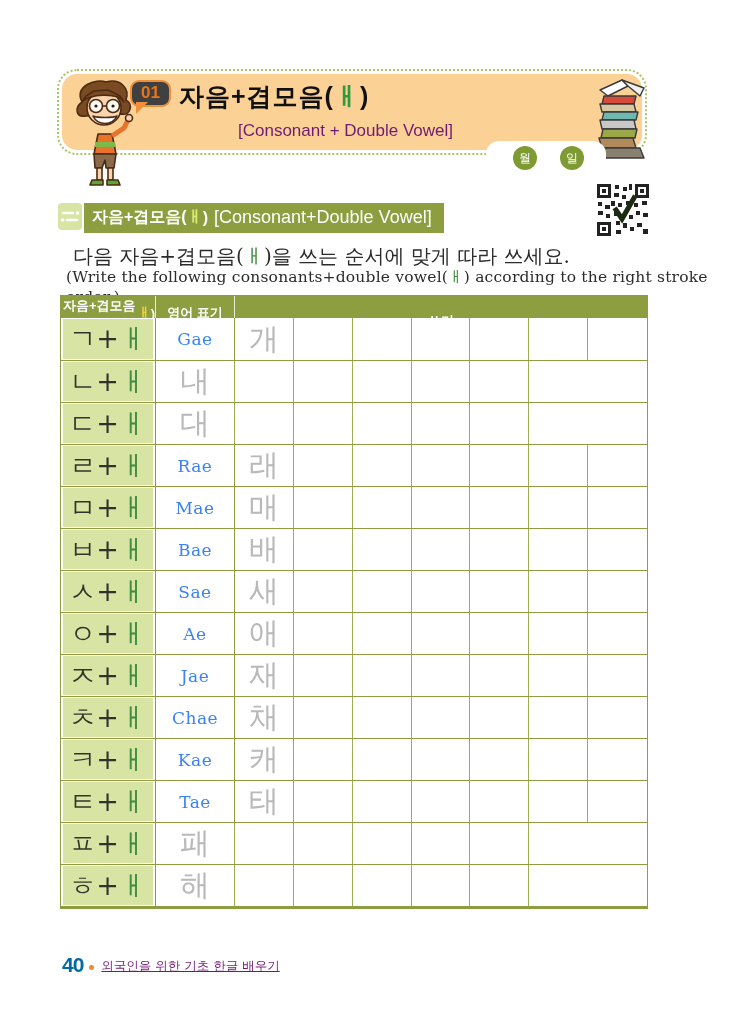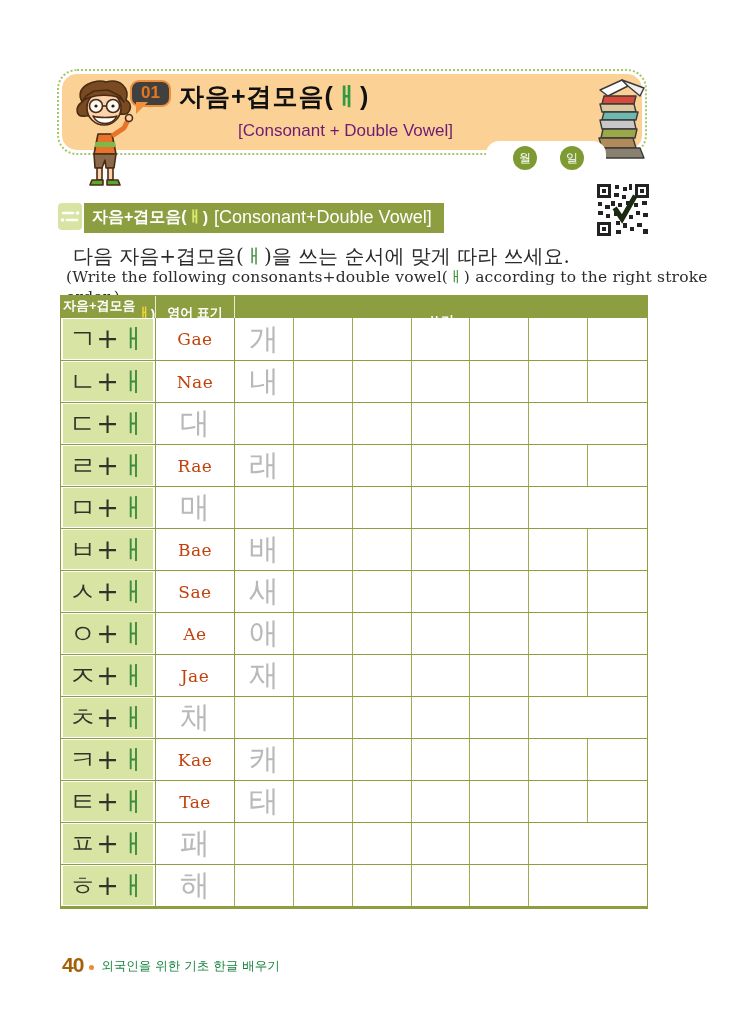--- a/index.html
+++ b/index.html
@@ -61,33 +61,33 @@
   .trow { display:grid; grid-template-columns:95px 79px repeat(7,1fr); height:42px;
     border-top:1px solid #8c9e3f; }
   .trow:first-child { border-top:none; }
   .cell-label { position:relative; background:#fff; border-right:1px solid #8c9e3f; }
   .cell-label .fill { position:absolute; inset:1px 2px; background:#d8e4a3;
     display:flex; align-items:center; justify-content:center;
     font-family:"DejaVu Serif","Liberation Serif",serif; font-size:27px; color:#33322a; }
   .cell-label .fill .vowel { color:#3f8c3f; margin-left:1px; }
   .cell-english { border-right:1px solid #8c9e3f; display:flex; align-items:center;
     justify-content:center; font-family:"DejaVu Serif","Liberation Serif",serif;
-    font-size:17px; color:#c2410c; letter-spacing:.5px; }
+    font-size:17px; color:#3b82f6; letter-spacing:.5px; }
   .cell-example { border-right:1px solid #9dad52; display:flex; align-items:center;
     justify-content:center; font-family:"DejaVu Serif","Liberation Serif",serif;
     font-size:30px; color:#b9b9b9; }
   .practice-cell { border-right:1px solid #9dad52; background:#fff; }
   .trow > div:last-child { border-right:none; }
 
   
   .footer { position:absolute; left:62px; top:953px; display:flex; align-items:center; }
-  .footer .pagenum { font-size:21px; font-weight:bold; color:#a16207; letter-spacing:-1px; }
+  .footer .pagenum { font-size:21px; font-weight:bold; color:#0369a1; letter-spacing:-1px; }
   .footer .dot { width:5px; height:5px; border-radius:50%; background:#f08a2e; margin:4px 7px 0 6px; }
-  .footer .booktitle { font-size:12.5px; color:#15803d; margin-top:3px;
-    font-family:"DejaVu Serif","Liberation Serif",serif; }
+  .footer .booktitle { font-size:12.5px; color:#701a75; margin-top:3px;
+    font-family:"DejaVu Serif","Liberation Serif",serif;text-decoration:underline; }
 </style>
 </head>
 <body>
 
 <div class="page">
 
   <div class="header-box">
     <div class="header-inner"></div>
   </div>
 
@@ -243,23 +243,20 @@
           <div class="practice-cell"></div>
         </div>
 
     <div class="trow">
       <div class="cell-label">
         <div class="fill">
           <span>ㄴ+</span>
               <span class="vowel">ㅐ</span>
         </div>
       </div>
-      <div class="cell-english">
-            <span>Nae</span>
-          </div>
       <div class="cell-example">
             <span>내</span>
           </div>
     <div class="practice-cell"></div>
           <div class="practice-cell"></div>
           <div class="practice-cell"></div>
           <div class="practice-cell"></div>
           <div class="practice-cell"></div>
           <div class="practice-cell"></div>
         </div>
@@ -303,20 +300,23 @@
           <div class="practice-cell"></div>
         </div>
 
     <div class="trow">
       <div class="cell-label">
         <div class="fill">
           <span>ㅁ+</span>
               <span class="vowel">ㅐ</span>
         </div>
       </div>
+      <div class="cell-english">
+            <span>Mae</span>
+          </div>
       <div class="cell-example">
             <span>매</span>
           </div>
     <div class="practice-cell"></div>
           <div class="practice-cell"></div>
           <div class="practice-cell"></div>
           <div class="practice-cell"></div>
           <div class="practice-cell"></div>
           <div class="practice-cell"></div>
         </div>
@@ -405,20 +405,23 @@
           <div class="practice-cell"></div>
         </div>
 
     <div class="trow">
       <div class="cell-label">
         <div class="fill">
           <span>ㅊ+</span>
               <span class="vowel">ㅐ</span>
         </div>
       </div>
+      <div class="cell-english">
+            <span>Chae</span>
+          </div>
       <div class="cell-example">
             <span>채</span>
           </div>
     <div class="practice-cell"></div>
           <div class="practice-cell"></div>
           <div class="practice-cell"></div>
           <div class="practice-cell"></div>
           <div class="practice-cell"></div>
           <div class="practice-cell"></div>
         </div>

